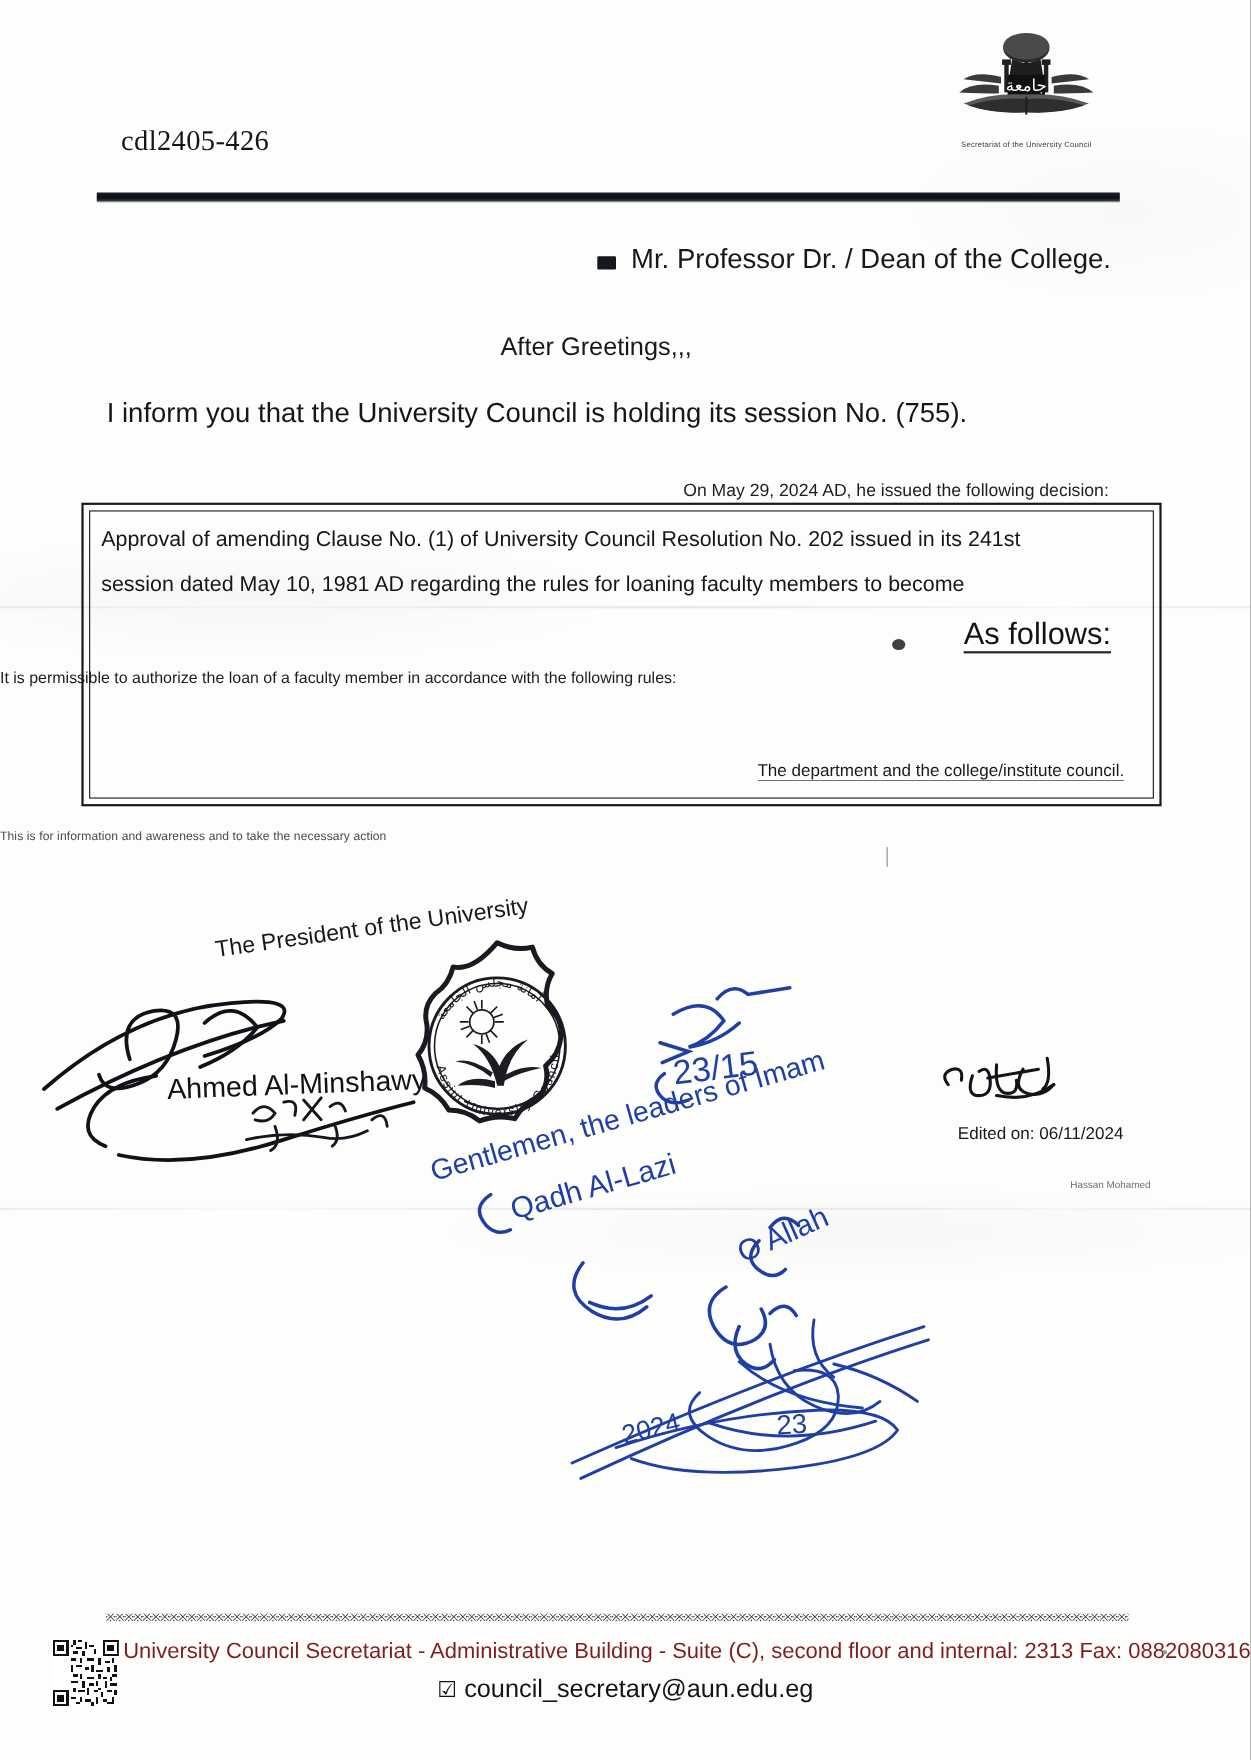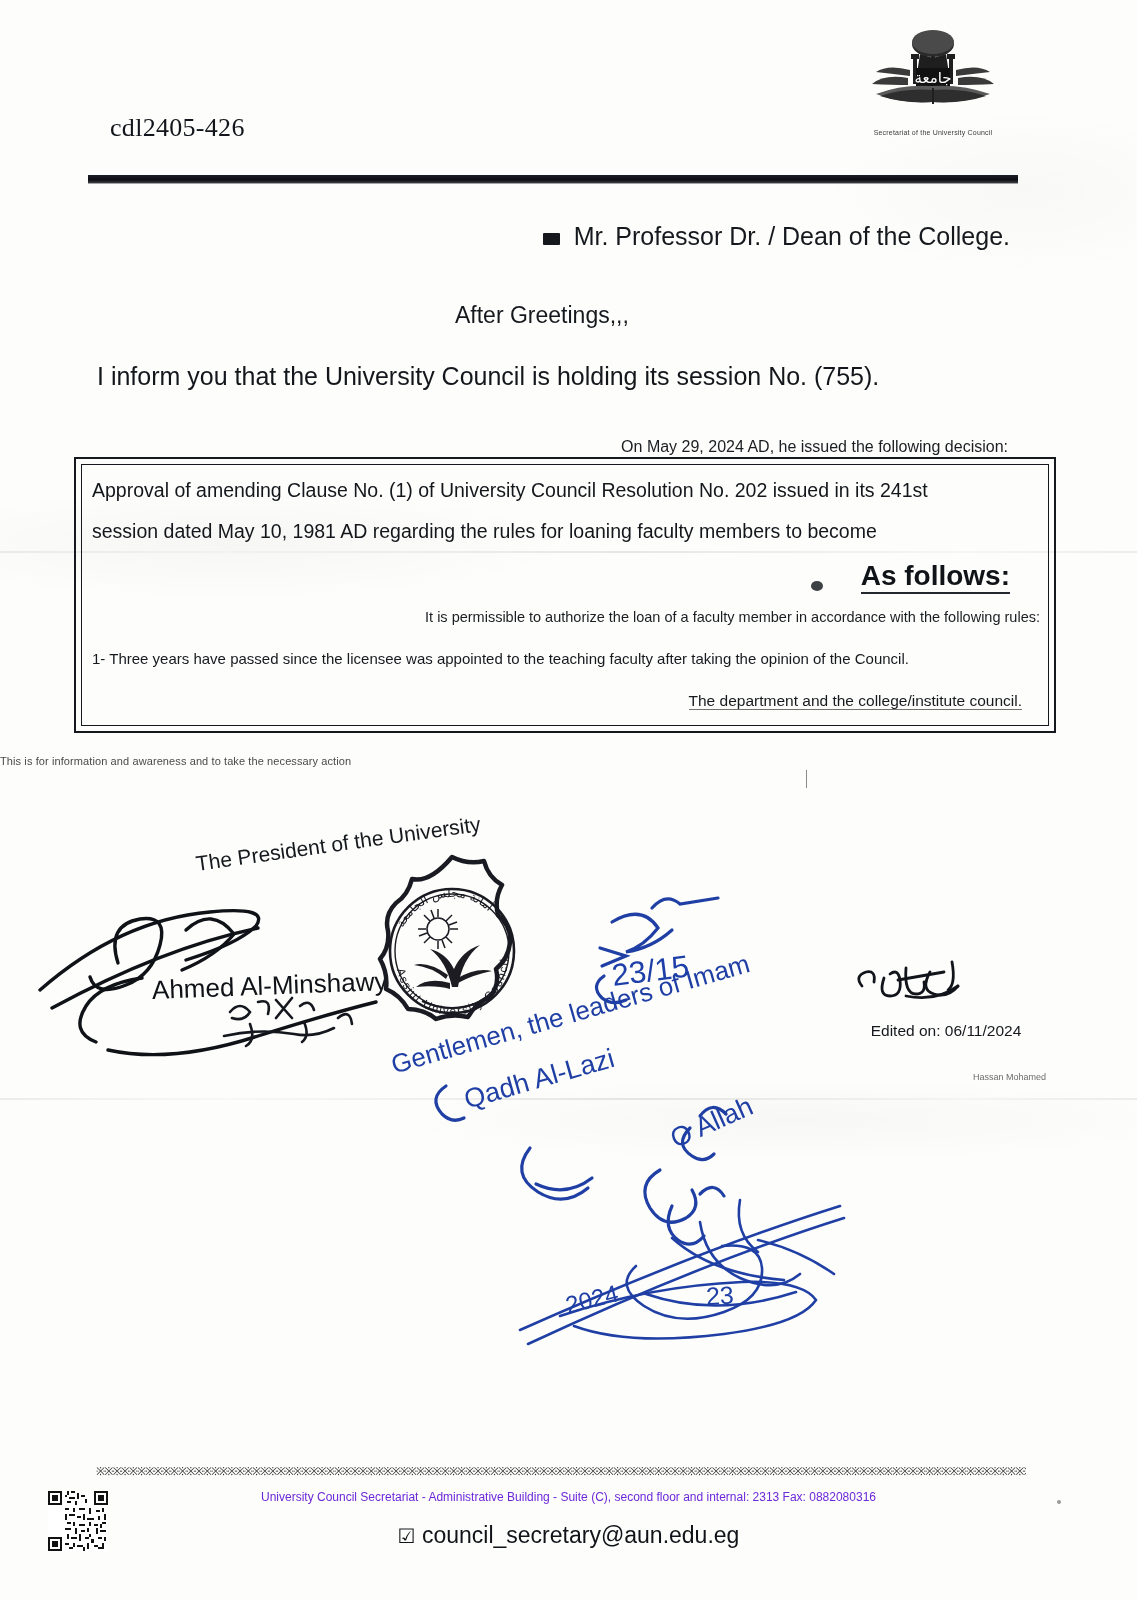--- a/index.html
+++ b/index.html
@@ -44,23 +44,23 @@
     font-size:16px;color:#1a1d22;margin-top:28px;}
 
   
   .resbox{position:absolute;left:74px;top:457px;width:978px;height:272px;
     border:2px solid #15181d;background:transparent;}
   .resbox-inner{position:absolute;inset:5px;border:1.5px solid #15181d;}
   .res-l1{position:absolute;left:92px;top:479px;width:950px;font-size:19.5px;color:#13161b;}
   .res-l2{position:absolute;left:92px;top:520px;width:950px;font-size:19.5px;color:#13161b;}
   .asfollows{position:absolute;left:0;top:560px;width:1010px;text-align:right;
     font-size:28px;color:#101318;}
-  .asfollows u{text-decoration:none;border-bottom:2px solid #23272e;padding-bottom:1px;font-weight:bold;}
+  .asfollows u{text-decoration:none;border-bottom:2px solid #23272e;padding-bottom:1px;}
   .as-dot{position:absolute;left:811px;top:581px;width:12px;height:10px;background:#1b1e24;border-radius:50%;opacity:.85;}
-  .permissible{position:absolute;left:0;top:609px;width:1040px;text-align:right;
+  .permissible{position:absolute;left:0;top:609px;width:1040px;text-align:left;
     font-size:14.5px;color:#1a1d22;}
   .rule1{position:absolute;left:92px;top:650px;width:930px;font-size:15px;color:#16191e;}
   .deptline{position:absolute;left:0;top:692px;width:1022px;text-align:right;
     font-size:15.5px;color:#16191e;}
   .deptline .ul{border-bottom:1px solid rgba(0,0,0,.55);}
 
   .infoline{position:absolute;left:0;top:755px;width:1029px;text-align:left;
     font-size:11px;color:#4a4a4a;letter-spacing:.1px;}
   .tick-mark{position:absolute;left:806px;top:770px;width:1px;height:18px;background:#8a8a8a;}
 
@@ -94,22 +94,22 @@
   .edited{position:absolute;left:846px;top:1022px;width:200px;text-align:center;
     font-size:15.5px;color:#15181d;}
   .editor{position:absolute;left:846px;top:1052px;width:200px;text-align:right;
     font-size:9px;color:#6d6d6d;margin-top:20px;}
 
   
   .footrule{position:absolute;left:96px;top:1467px;width:930px;height:9px;
     overflow:hidden;font-size:11px;line-height:9px;color:#2a2a2a;
     letter-spacing:-1px;white-space:nowrap;font-family:"Liberation Serif",serif;}
   .qr{position:absolute;left:48px;top:1490px;width:60px;height:62px;}
-  .foot1{position:absolute;left:0;top:1490px;width:1137px;text-align:center;
-    font-size:12px;color:#6d28d9;}
+  .foot1{position:absolute;left:0;top:1490px;width:1137px;text-align:right;
+    font-size:20px;color:#7f1d1d;}
   .foot2{position:absolute;left:0;top:1522px;width:1137px;text-align:center;
     font-size:23px;color:#101318;}
   .foot2 .env{font-size:20px;}
   .dot-right{position:absolute;left:1057px;top:1500px;width:4px;height:4px;
     background:#9a9a9a;border-radius:50%;}
 </style>
 </head>
 <body>
 
 <div class="page">
@@ -159,21 +159,20 @@
   <div class="decis-date">On May 29, 2024 AD, he issued the following decision:</div>
 
   <div class="resbox">
     <div class="resbox-inner"></div>
   </div>
   <div class="res-l1">Approval of amending Clause No. (1) of University Council Resolution No. 202 issued in its 241st</div>
   <div class="res-l2">session dated May 10, 1981 AD regarding the rules for loaning faculty members to become</div>
   <div class="asfollows"><u>As follows:</u></div>
   <div class="as-dot"></div>
   <div class="permissible">It is permissible to authorize the loan of a faculty member in accordance with the following rules:</div>
-  <div class="rule1">1- Three years have passed since the licensee was appointed to the teaching faculty after taking the opinion of the Council.</div>
   <div class="deptline"><span class="ul">The department and the college/institute council.</span></div>
 
   <div class="infoline">This is for information and awareness and to take the necessary action</div>
   <div class="tick-mark"></div>
 
 
   <div class="president">The President of the University</div>
   <div class="signame">Ahmed Al-Minshawy</div>
 
   <div class="seal">

